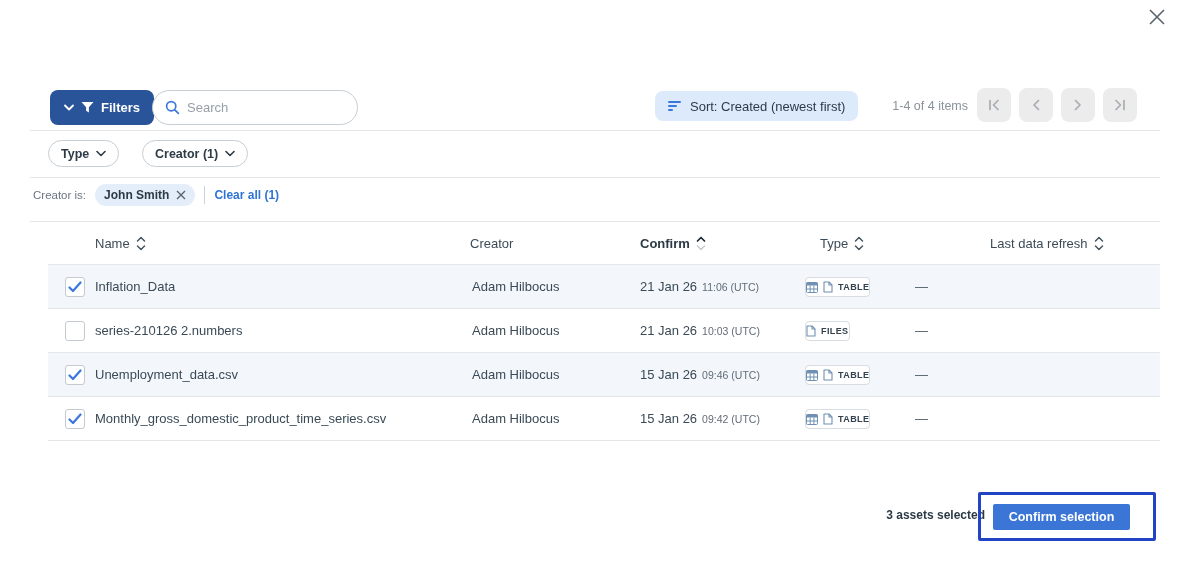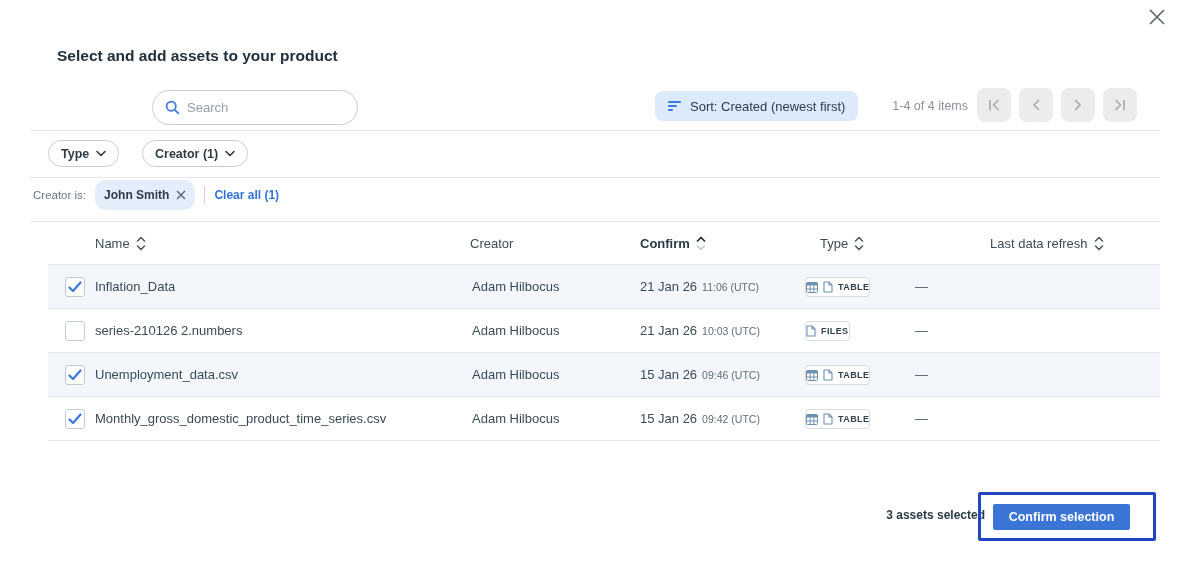--- a/index.html
+++ b/index.html
@@ -40,21 +40,21 @@
   .pill { position:absolute; top:140px; height:27px; padding:0 12px; border:1px solid #c6cdd3;
     border-radius:14px; background:#fff; display:inline-flex; align-items:center; gap:7px;
     font-size:12.5px; font-weight:700; color:#2d3b47; cursor:pointer; }
   .pill.type { left:48px; }
   .pill.creator { left:142px; }
 
   
   .applied-row { position:absolute; left:33px; top:183px; height:24px; display:flex;
     align-items:center; gap:9px; }
   .applied-label { font-size:11.5px; color:#6b7680; }
-  .applied-chip { height:30px; background:#e4eefb; border-radius:11px; padding:0 9px;
+  .applied-chip { height:22px; background:#e4eefb; border-radius:11px; padding:0 9px;
     display:inline-flex; align-items:center; gap:7px; font-size:12px; font-weight:700;
     color:#2d3b47; cursor:pointer; }
   .vline { width:1px; height:18px; background:#ccd2d8; }
   .clear-link { font-size:12px; font-weight:700; color:#2e75d4; cursor:pointer; }
 
   
   .thead { position:absolute; left:48px; top:222px; width:1112px; height:43px;
     border-bottom:1px solid #e4e7ea; }
   .th { position:absolute; top:0; height:43px; display:inline-flex; align-items:center; gap:6px;
     font-size:13px; color:#3c4b57; cursor:pointer; }
@@ -107,22 +107,34 @@
 <div class="canvas">
 
   <div class="close-btn">
     <span style="display:flex">
       <svg width="20" height="20" viewBox="0 0 20 20">
           <path d="M3 3 L17 17 M17 3 L3 17" stroke="#5a646e" stroke-width="1.6" fill="none"></path>
         </svg>
     </span>
   </div>
 
-  <div class="title">Select and add assets to your product</div>
-
+
+  <div class="filters-btn">
+    <span style="display:flex">
+      <svg width="10" height="7" viewBox="0 0 10 7">
+          <polyline points="1,1.5 5,5.5 9,1.5" fill="none" stroke="#ffffff" stroke-width="1.8" stroke-linecap="round" stroke-linejoin="round"></polyline>
+        </svg>
+    </span>
+    <span style="display:flex">
+      <svg width="13" height="13" viewBox="0 0 13 13">
+          <path d="M0.5 1 h12 l-4.6 5.2 v5.3 l-2.8 -1.7 v-3.6 z" fill="#ffffff"></path>
+        </svg>
+    </span>
+    <span>Filters</span>
+  </div>
 
   <div class="search-wrap">
     <span style="display:flex">
       <svg width="15" height="15" viewBox="0 0 15 15">
           <circle cx="6.2" cy="6.2" r="4.6" fill="none" stroke="#3c78dc" stroke-width="1.7"></circle>
           <line x1="9.8" y1="9.8" x2="13.4" y2="13.4" stroke="#3c78dc" stroke-width="1.7" stroke-linecap="round"></line>
         </svg>
     </span>
     <input value="" placeholder="Search" style="">
   </div>

